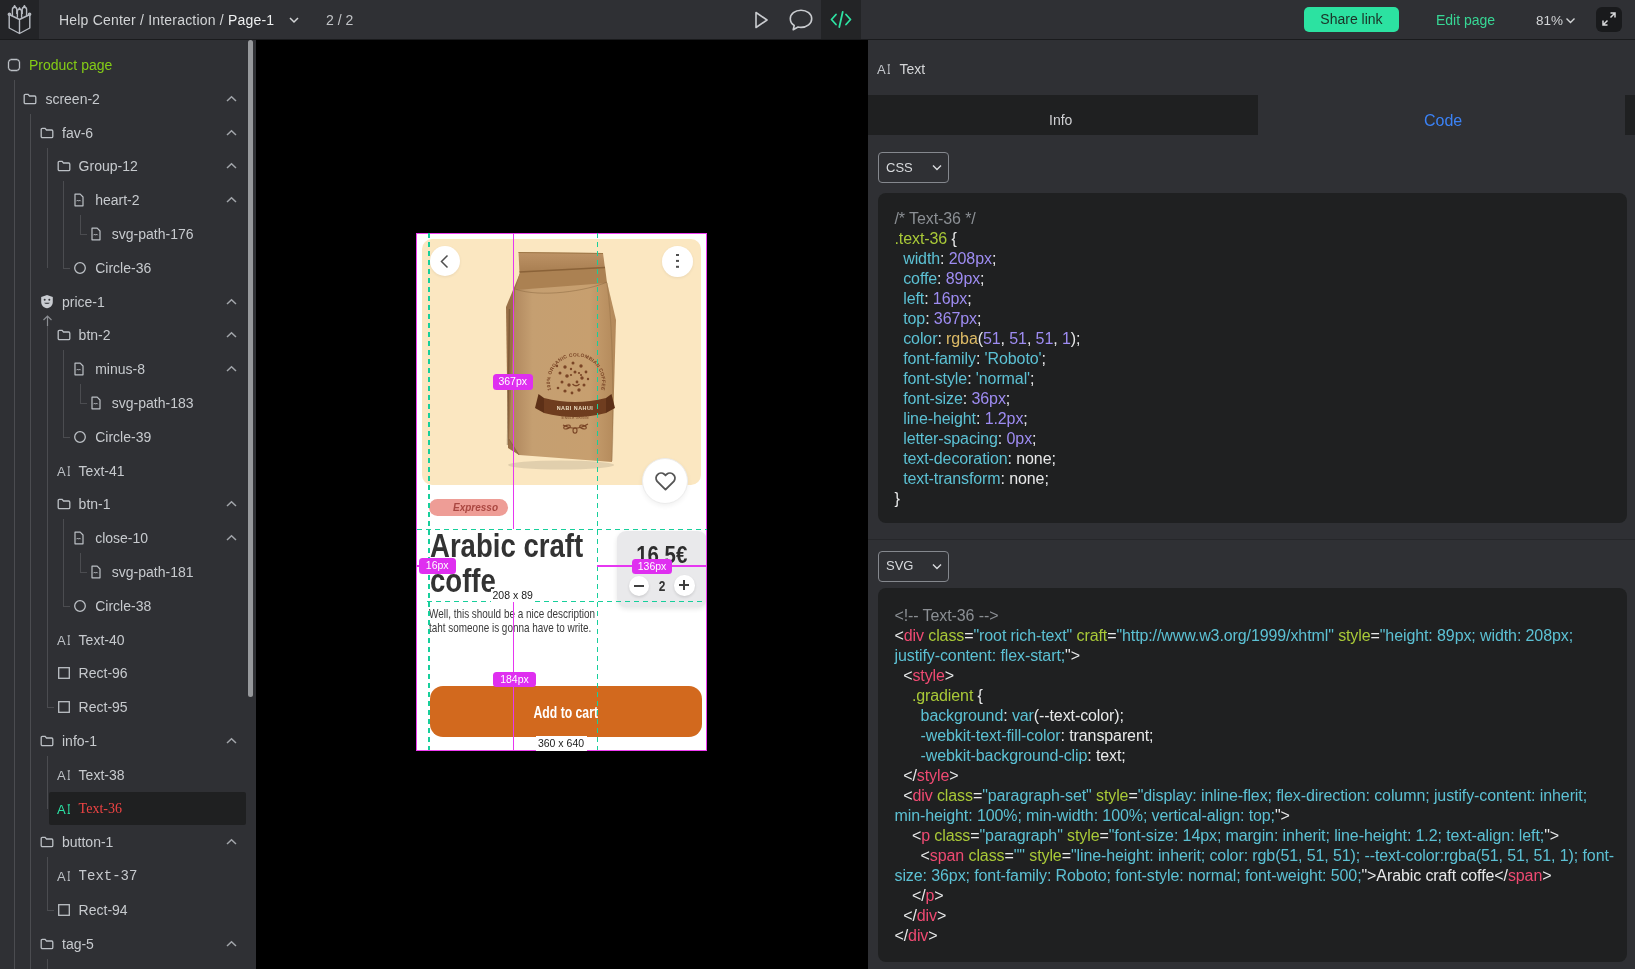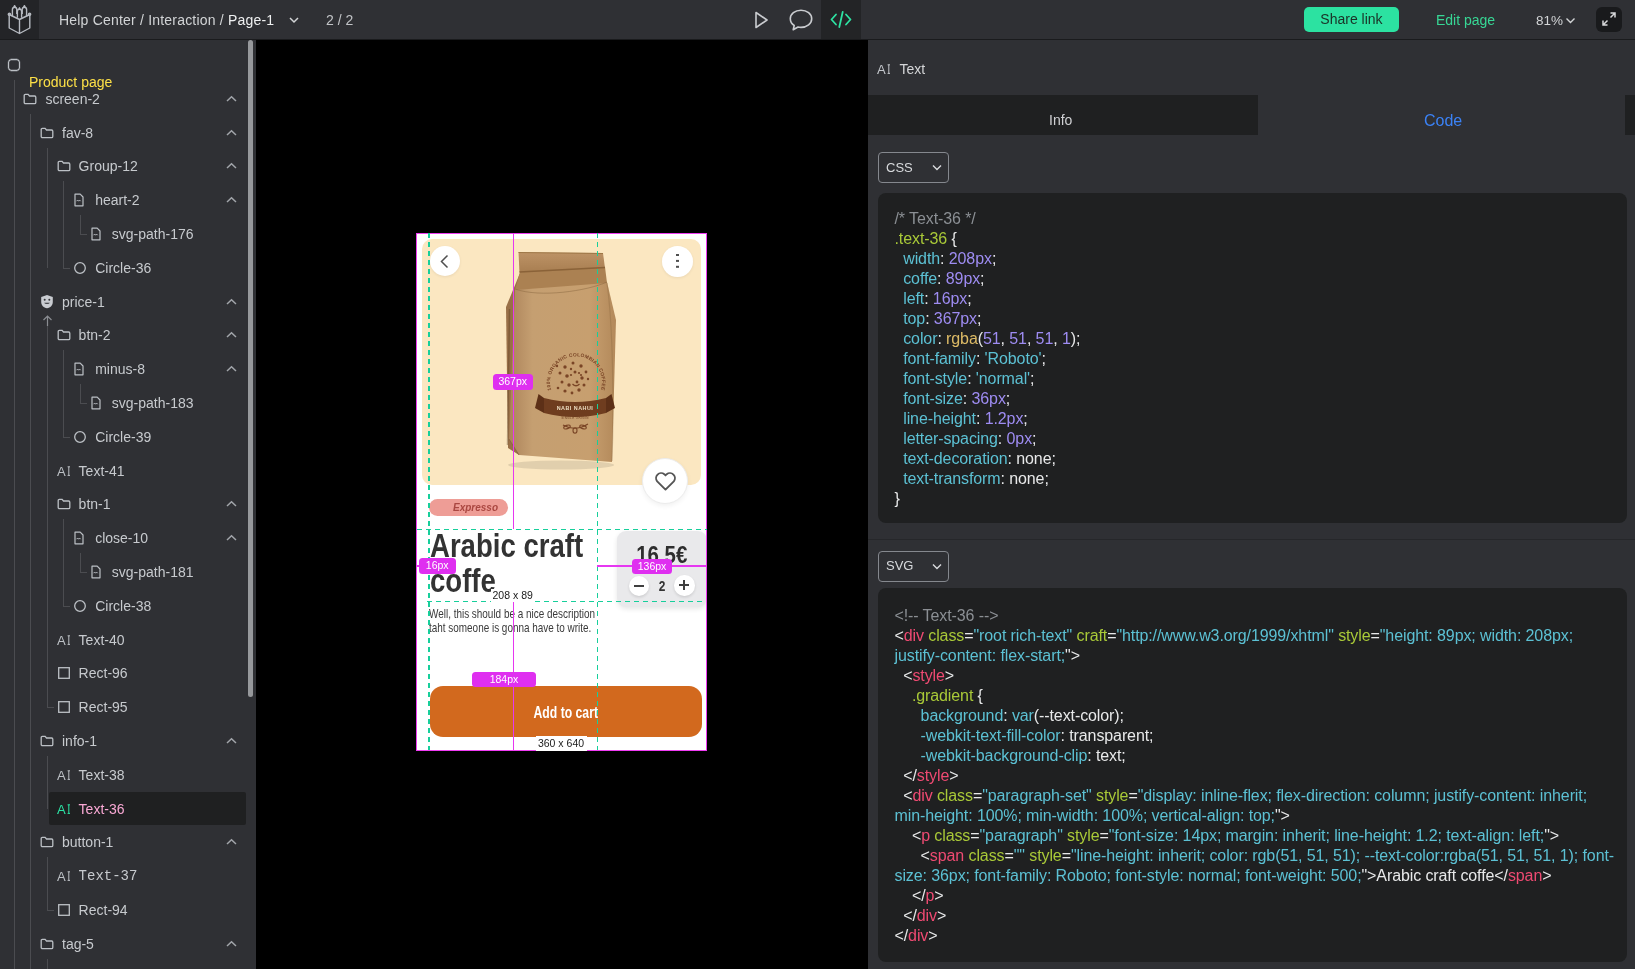--- a/index.html
+++ b/index.html
@@ -91,32 +91,32 @@
 <div class="abs" style="left:46.8px;top:857.4px;width:1px;height:52.59999999999991px;background:#4b4c50;"></div>
 <div class="abs" style="left:46.8px;top:909.9999999999999px;width:7px;height:1px;background:#4b4c50;"></div>
 <div class="abs" style="left:46.8px;top:958.8px;width:1px;height:10.200000000000045px;background:#4b4c50;"></div>
 <div class="abs" style="left:48.5px;top:791.7px;width:197px;height:33.8px;background:#1f2021;border-radius:2px;"></div>
 <svg class="abs" style="left:7px;top:58.0px;" width="14" height="14" viewBox="0 0 14 14">
     <g stroke="#bcc0c5" stroke-width="1.3" fill="none">
       <path d="M3.5 1.5 H10.5 M12.5 3.5 V10.5 M10.5 12.5 H3.5 M1.5 10.5 V3.5"></path>
       <path d="M1.5 3.5 L3.5 1.5 M10.5 1.5 L12.5 3.5 M12.5 10.5 L10.5 12.5 M3.5 12.5 L1.5 10.5"></path>
     </g>
   </svg>
-<div class="abs row-txt" style="left:29px;top:74px;color:#fde047;">Product page</div>
+<div class="abs row-txt" style="left:29px;top:57.0px;color:#84cc16;">Product page</div>
 <svg class="abs" style="left:23.4px;top:92.8px;" width="14" height="12" viewBox="0 0 14 12">
     <path d="M1.2 2.6 C1.2 1.9 1.7 1.4 2.4 1.4 H5.1 L6.5 3 H11.6 C12.3 3 12.8 3.5 12.8 4.2 V9.4 C12.8 10.1 12.3 10.6 11.6 10.6 H2.4 C1.7 10.6 1.2 10.1 1.2 9.4 Z" stroke="#bcc0c5" stroke-width="1.3" fill="none"></path>
   </svg>
 <div class="abs row-txt" style="left:45.4px;top:90.8px;color:#c7cace;">screen-2</div>
 <svg class="abs" style="left:225px;top:94.8px;" width="13" height="8" viewBox="0 0 13 8">
     <path d="M2 6 L6.5 1.8 L11 6" stroke="#a2a5aa" stroke-width="1.5" fill="none"></path>
   </svg>
 <svg class="abs" style="left:40px;top:126.6px;" width="14" height="12" viewBox="0 0 14 12">
     <path d="M1.2 2.6 C1.2 1.9 1.7 1.4 2.4 1.4 H5.1 L6.5 3 H11.6 C12.3 3 12.8 3.5 12.8 4.2 V9.4 C12.8 10.1 12.3 10.6 11.6 10.6 H2.4 C1.7 10.6 1.2 10.1 1.2 9.4 Z" stroke="#bcc0c5" stroke-width="1.3" fill="none"></path>
   </svg>
-<div class="abs row-txt" style="left:62px;top:124.6px;color:#c7cace;">fav-8</div>
+<div class="abs row-txt" style="left:62px;top:124.6px;color:#c7cace;">fav-6</div>
 <svg class="abs" style="left:225px;top:128.6px;" width="13" height="8" viewBox="0 0 13 8">
     <path d="M2 6 L6.5 1.8 L11 6" stroke="#a2a5aa" stroke-width="1.5" fill="none"></path>
   </svg>
 <svg class="abs" style="left:56.6px;top:160.39999999999998px;" width="14" height="12" viewBox="0 0 14 12">
     <path d="M1.2 2.6 C1.2 1.9 1.7 1.4 2.4 1.4 H5.1 L6.5 3 H11.6 C12.3 3 12.8 3.5 12.8 4.2 V9.4 C12.8 10.1 12.3 10.6 11.6 10.6 H2.4 C1.7 10.6 1.2 10.1 1.2 9.4 Z" stroke="#bcc0c5" stroke-width="1.3" fill="none"></path>
   </svg>
 <div class="abs row-txt" style="left:78.6px;top:158.39999999999998px;color:#c7cace;">Group-12</div>
 <svg class="abs" style="left:225px;top:162.39999999999998px;" width="13" height="8" viewBox="0 0 13 8">
     <path d="M2 6 L6.5 1.8 L11 6" stroke="#a2a5aa" stroke-width="1.5" fill="none"></path>
   </svg>
@@ -222,21 +222,21 @@
   </svg>
 <svg class="abs" style="left:56.6px;top:767.8px;" width="15" height="14" viewBox="0 0 15 14">
     <text x="0" y="11.5" font-size="13" font-family="Liberation Sans" fill="#bcc0c5">A</text>
     <path d="M10.6 2.8 h2.4 M11.8 2.8 V11.4 M10.6 11.4 h2.4" stroke="#bcc0c5" stroke-width="1" fill="none"></path>
   </svg>
 <div class="abs row-txt" style="left:78.6px;top:766.8px;color:#c7cace;">Text-38</div>
 <svg class="abs" style="left:56.6px;top:801.5999999999999px;" width="15" height="14" viewBox="0 0 15 14">
     <text x="0" y="11.5" font-size="13" font-family="Liberation Sans" fill="#2be3a4">A</text>
     <path d="M10.6 2.8 h2.4 M11.8 2.8 V11.4 M10.6 11.4 h2.4" stroke="#2be3a4" stroke-width="1" fill="none"></path>
   </svg>
-<div class="abs row-txt" style="left:78.6px;top:800.5999999999999px;color:#f9a8d4;">Text-36</div>
+<div class="abs row-txt" style="left:78.6px;top:800.5999999999999px;color:#ef4444;font-family:Liberation Serif, serif;">Text-36</div>
 <svg class="abs" style="left:40px;top:836.4px;" width="14" height="12" viewBox="0 0 14 12">
     <path d="M1.2 2.6 C1.2 1.9 1.7 1.4 2.4 1.4 H5.1 L6.5 3 H11.6 C12.3 3 12.8 3.5 12.8 4.2 V9.4 C12.8 10.1 12.3 10.6 11.6 10.6 H2.4 C1.7 10.6 1.2 10.1 1.2 9.4 Z" stroke="#bcc0c5" stroke-width="1.3" fill="none"></path>
   </svg>
 <div class="abs row-txt" style="left:62px;top:834.4px;color:#c7cace;">button-1</div>
 <svg class="abs" style="left:225px;top:838.4px;" width="13" height="8" viewBox="0 0 13 8">
     <path d="M2 6 L6.5 1.8 L11 6" stroke="#a2a5aa" stroke-width="1.5" fill="none"></path>
   </svg>
 <svg class="abs" style="left:56.6px;top:869.1999999999999px;" width="15" height="14" viewBox="0 0 15 14">
     <text x="0" y="11.5" font-size="13" font-family="Liberation Sans" fill="#bcc0c5">A</text>
     <path d="M10.6 2.8 h2.4 M11.8 2.8 V11.4 M10.6 11.4 h2.4" stroke="#bcc0c5" stroke-width="1" fill="none"></path>
@@ -351,21 +351,21 @@
 <div class="abs dashv" style="left:596.8px;top:233.0px;height:517.0px;"></div>
 <div class="abs dashh" style="left:417px;top:528.9px;width:289.5px;"></div>
 <div class="abs dashh" style="left:426.8px;top:600.9px;width:279.7px;"></div>
 <div class="abs mgv" style="left:512.8px;top:233.0px;height:296.0px;"></div>
 <div class="abs mgv" style="left:512.8px;top:600.8px;height:149.20000000000005px;"></div>
 <div class="abs mgh" style="left:416.5px;top:565.2px;width:10.3px;"></div>
 <div class="abs mgh" style="left:596.8px;top:565.2px;width:109.7px;"></div>
 <div class="abs mlabel" style="left:492.7px;top:374px;width:40px;">367px</div>
 <div class="abs mlabel" style="left:418.7px;top:558.3px;width:37px;">16px</div>
 <div class="abs mlabel" style="left:631.8px;top:558.5px;width:40.5px;">136px</div>
-<div class="abs mlabel" style="left:472px;top:671.5px;width:64px;">184px</div>
+<div class="abs mlabel" style="left:493px;top:671.5px;width:43px;">184px</div>
 <div class="abs wlabel" style="left:490.7px;top:588.5px;width:44px;">208 x 89</div>
 <div class="abs wlabel" style="left:535.5px;top:736px;width:51px;height:15px;line-height:15px;">360 x 640</div>
 <div class="abs" style="left:868px;top:40px;width:767px;height:929px;background:#2f3034;"></div>
 <svg class="abs" style="left:877px;top:61.5px;" width="15" height="14" viewBox="0 0 15 14">
     <text x="0" y="11.5" font-size="13" font-family="Liberation Sans" fill="#c3c6cb">A</text>
     <path d="M10.6 2.8 h2.4 M11.8 2.8 V11.4 M10.6 11.4 h2.4" stroke="#c3c6cb" stroke-width="1" fill="none"></path>
   </svg>
 <div class="abs" style="left:899.5px;top:61px;font-size:14px;color:#d5d6d8;">Text</div>
 <div class="abs" style="left:868px;top:95px;width:767px;height:40px;background:#1f2021;"></div>
 <div class="abs" style="left:1258px;top:95px;width:367px;height:40px;background:#2f3034;"></div>

